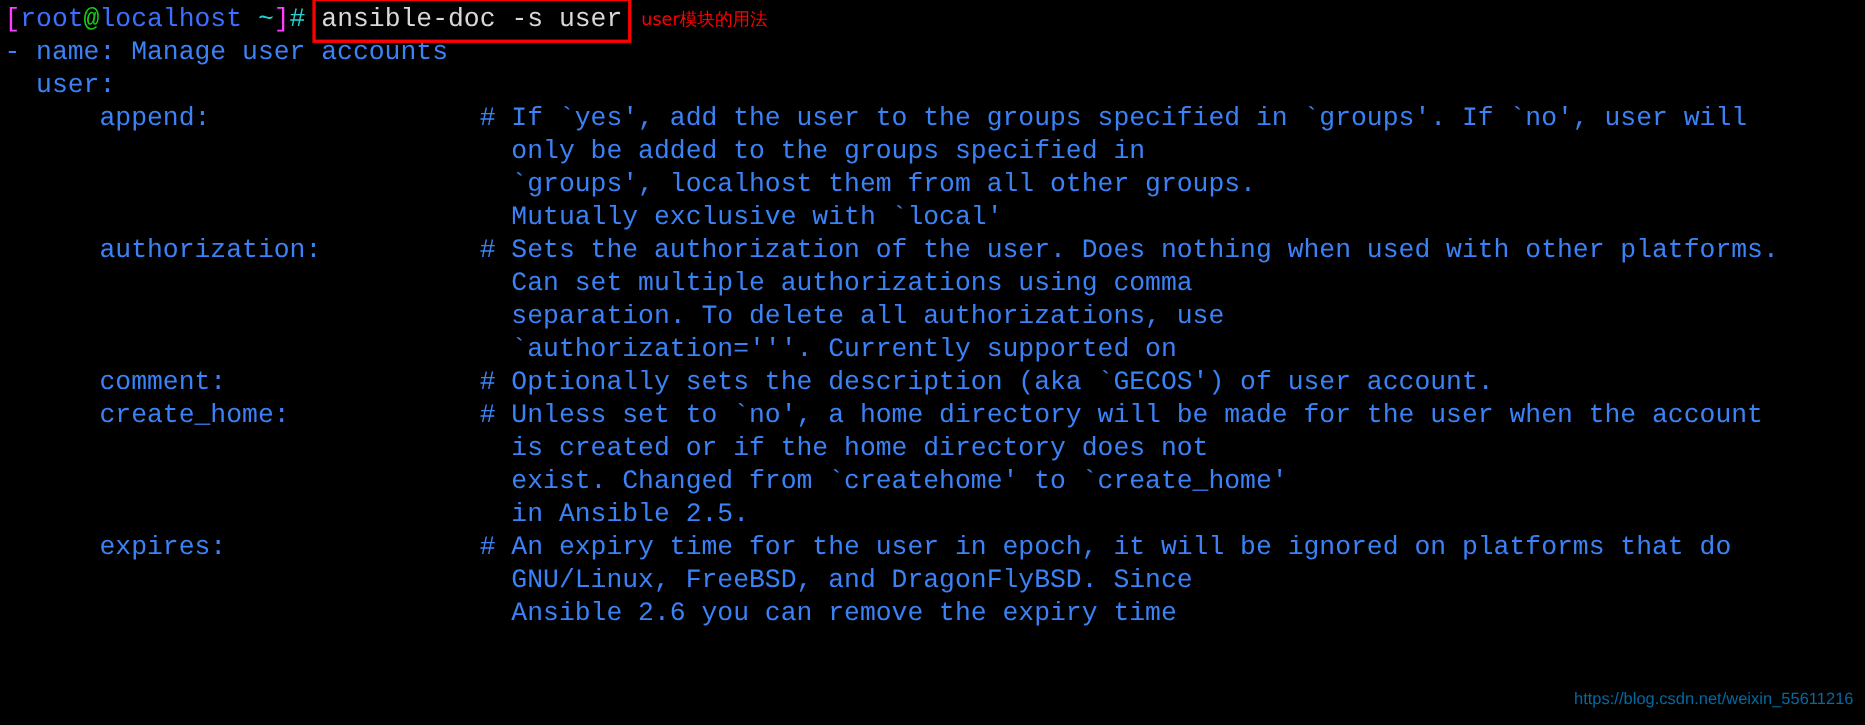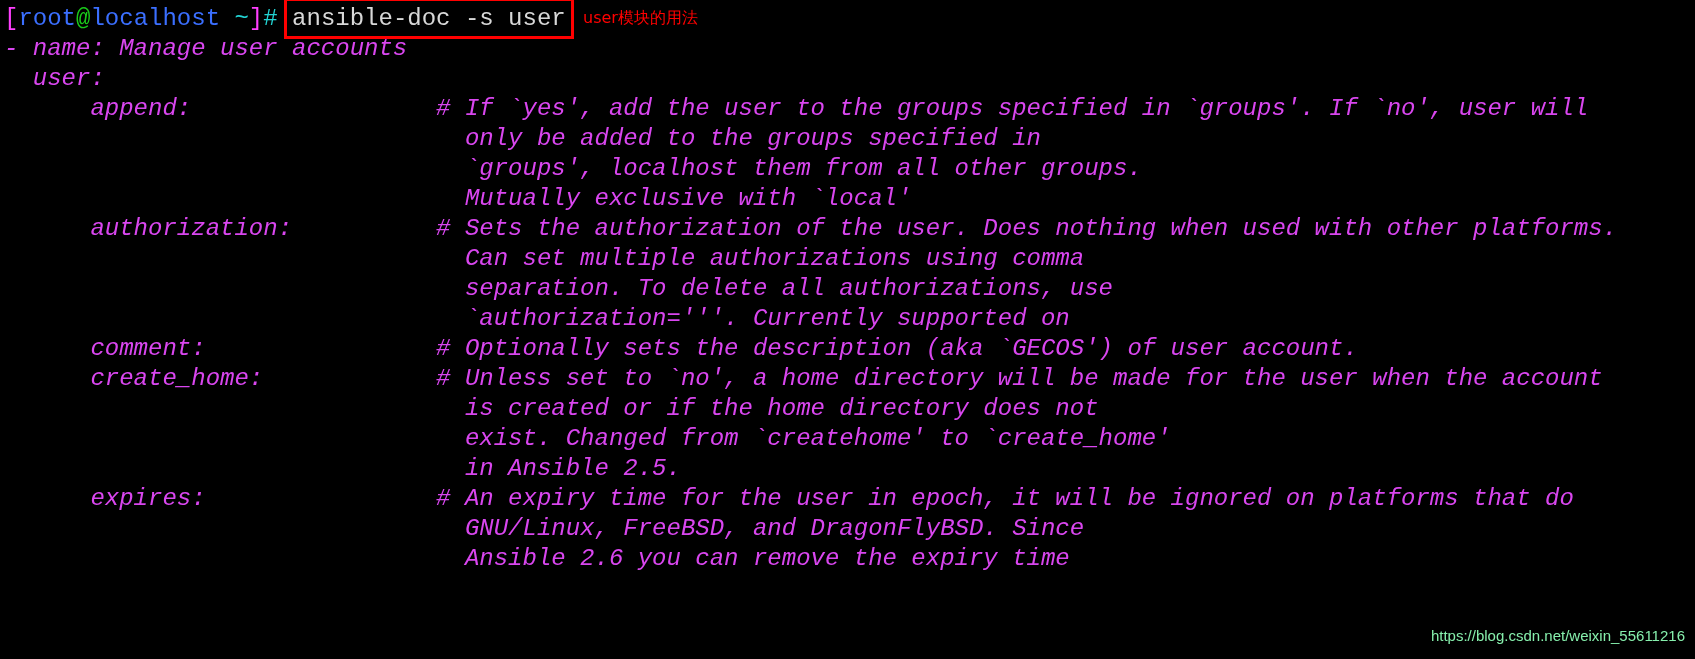--- a/index.html
+++ b/index.html
@@ -56,29 +56,28 @@
     left: 583px;
     top: 8px;
     color: #ff0000;
     font-family: "DejaVu Sans", sans-serif;
     font-size: 16px;
     line-height: 20px;
     white-space: pre;
   }
 
   .body-text {
-    color: #d946ef;
-    font-style: italic;
+    color: #3b82f6;
   }
 
   .watermark {
     position: absolute;
     right: 10px;
     bottom: 8px;
-    color: #86efac;
+    color: #0369a1;
     font-family: "Liberation Sans", sans-serif;
     font-size: 15px;
     white-space: pre;
   }
 </style>
 </head>
 <body>
 
 <div id="terminal">
 

